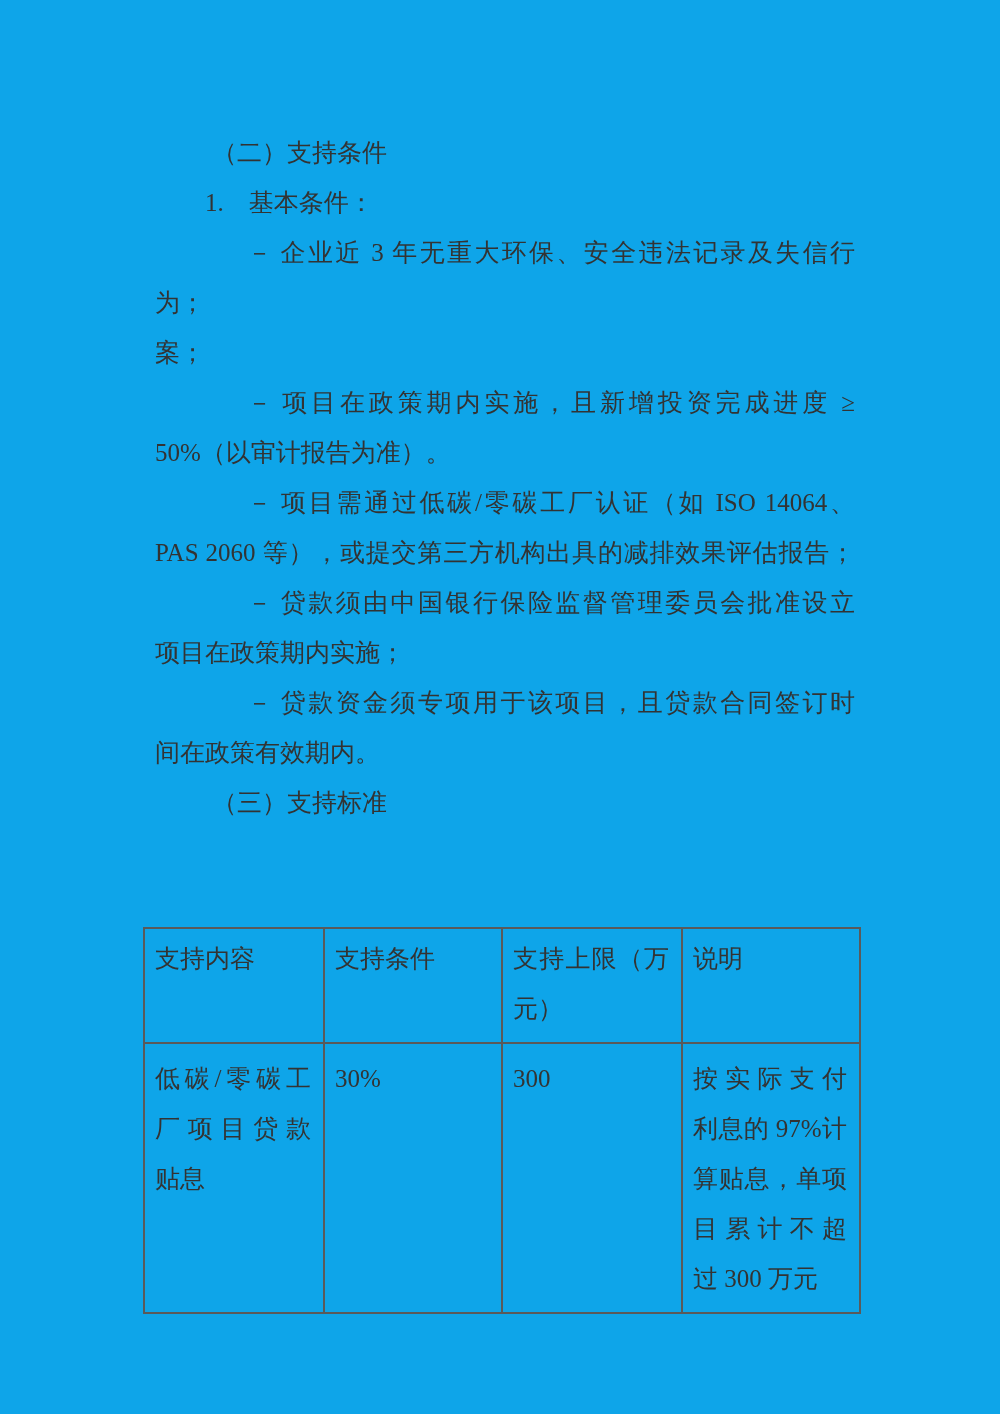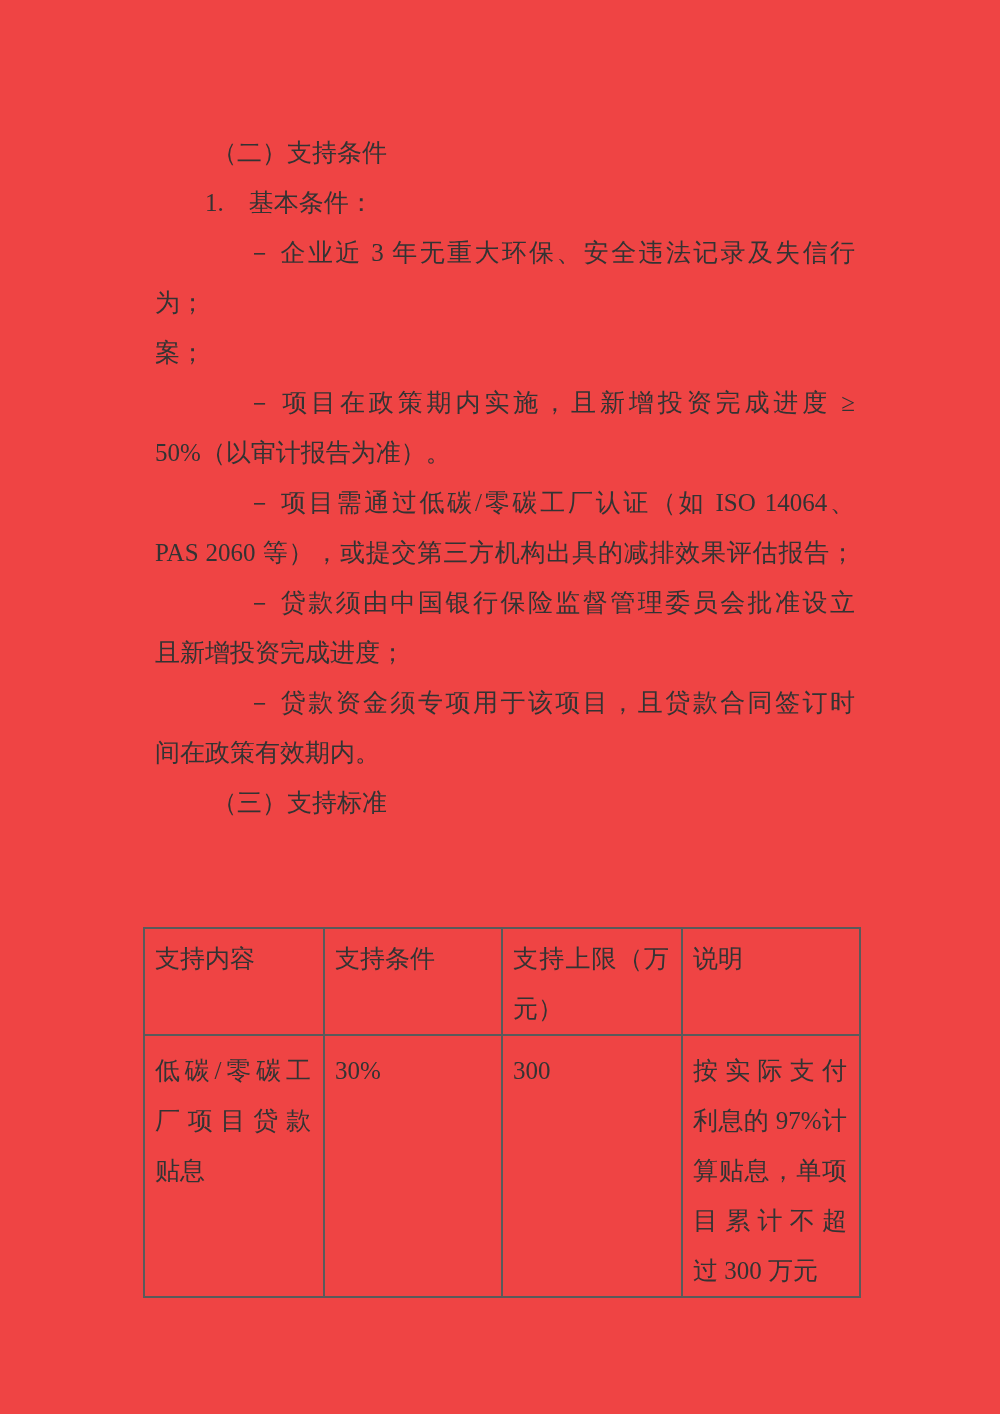--- a/index.html
+++ b/index.html
@@ -1,21 +1,21 @@
 <!DOCTYPE html>
 <html><head>
 <meta charset="utf-8">
 <style>
   html, body { margin: 0; padding: 0; background: #ffffff; }
   .page {
     position: relative;
     width: 1000px;
     height: 1414px;
     margin: 0 auto;
-    background: #ef4444;
+    background: #0ea5e9;
     font-family: "Liberation Serif", "DejaVu Serif", serif;
     font-size: 25px;
     color: #333333;
   }
   .text-block {
     position: absolute;
     left: 155px;
     top: 128px;
     width: 700px;
   }
@@ -38,21 +38,21 @@
     top: 927px;
     width: 716px;
     border-collapse: collapse;
     table-layout: fixed;
   }
   .support-table th, .support-table td {
     border: 2px solid #5a5a5a;
     vertical-align: top;
     font-weight: normal;
     text-align: left;
-    padding: 5px 12px 0 10px;
+    padding: 5px 12px 8px 10px;
     overflow: hidden;
   }
   .support-table td { padding-top: 10px; }
   tr.header-row { height: 103px; }
   tr.data-row { height: 253px; margin-left: 11px; }
 </style>
 </head>
 <body>
 
 <div class="page">
@@ -61,21 +61,21 @@
     <div class="line indent-h">（二）支持条件</div>
     <div class="line indent-n">1.　基本条件：</div>
     <div class="line indent-d fill">－ 企业近 3 年无重大环保、安全违法记录及失信行</div>
     <div class="line">为；</div>
     <div class="line">案；</div>
     <div class="line indent-d fill">－ 项目在政策期内实施，且新增投资完成进度 ≥</div>
     <div class="line">50%（以审计报告为准）。</div>
     <div class="line indent-d fill">－ 项目需通过低碳/零碳工厂认证（如 ISO 14064、</div>
     <div class="line fill">PAS 2060 等），或提交第三方机构出具的减排效果评估报告；</div>
     <div class="line indent-d fill">－ 贷款须由中国银行保险监督管理委员会批准设立</div>
-    <div class="line">且新增投资完成进度；</div>
+    <div class="line">项目在政策期内实施；</div>
     <div class="line indent-d fill">－ 贷款资金须专项用于该项目，且贷款合同签订时</div>
     <div class="line">间在政策有效期内。</div>
     <div class="line indent-h">（三）支持标准</div>
   </div>
 
   <table class="support-table">
     <colgroup>
       <col style="width:180px">
       <col style="width:178px">
       <col style="width:180px">

